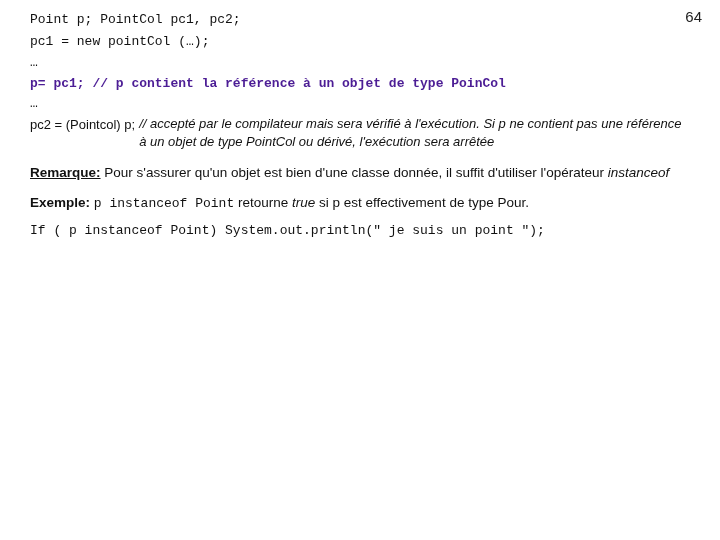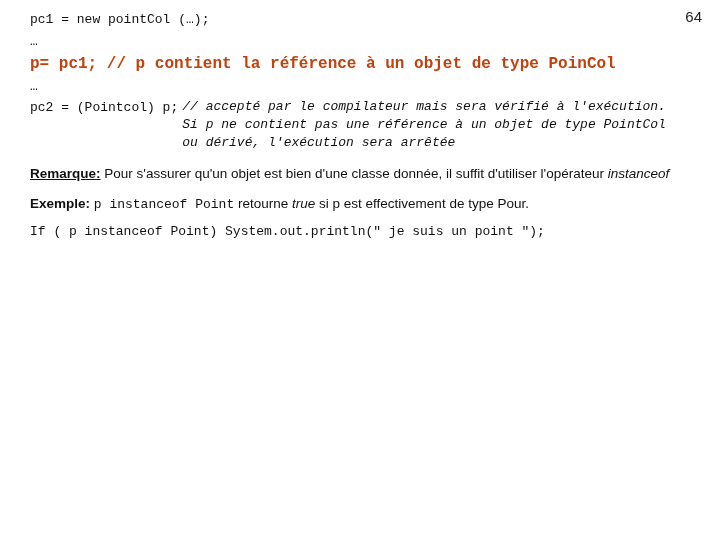--- a/index.html
+++ b/index.html
@@ -64,23 +64,23 @@
       white-space: pre;
     }
 
     .code-inline {
       font-family: 'Courier New', Courier, monospace;
       font-size: 13px;
     }
 
     .highlight-line {
       font-family: 'Courier New', Courier, monospace;
-      font-size: 16px;
+      font-size: 13px;
       font-weight: bold;
-      color: #c2410c;
+      color: #4c1d95;
     }
 
     .ellipsis {
       font-family: 'Courier New', Courier, monospace;
       font-size: 13px;
       margin: 1px 0;
     }
 
     .remark {
       margin-top: 12px;
@@ -107,21 +107,21 @@
     .example-label {
       font-weight: bold;
     }
 
     .last-line {
       font-size: 13.5px;
     }
 
     .pc2-block {
       display: table;
-      font-family: Liberation Mono, monospace;
+      font-family: Liberation Sans, sans-serif;
       font-size: 13px;
       margin-bottom: 4px;
     }
 
     .pc2-first-line {
       display: table-row;
     }
 
     .pc2-code-part {
       display: table-cell;
@@ -141,20 +141,21 @@
 <body>
 
 <div id="slide">
 
   <div id="slide-number">64</div>
 
 
   <div class="content">
 
 
+    <div class="code-block">Point p; PointCol pc1, pc2;</div>
     <div class="code-block">pc1 = new pointCol (…);</div>
 
     <div class="ellipsis">…</div>
 
     <div class="highlight-line">p= pc1; // p contient la référence à un objet de type PoinCol</div>
 
     <div class="ellipsis">…</div>
 
     <div class="pc2-block">
       <div class="pc2-first-line">

